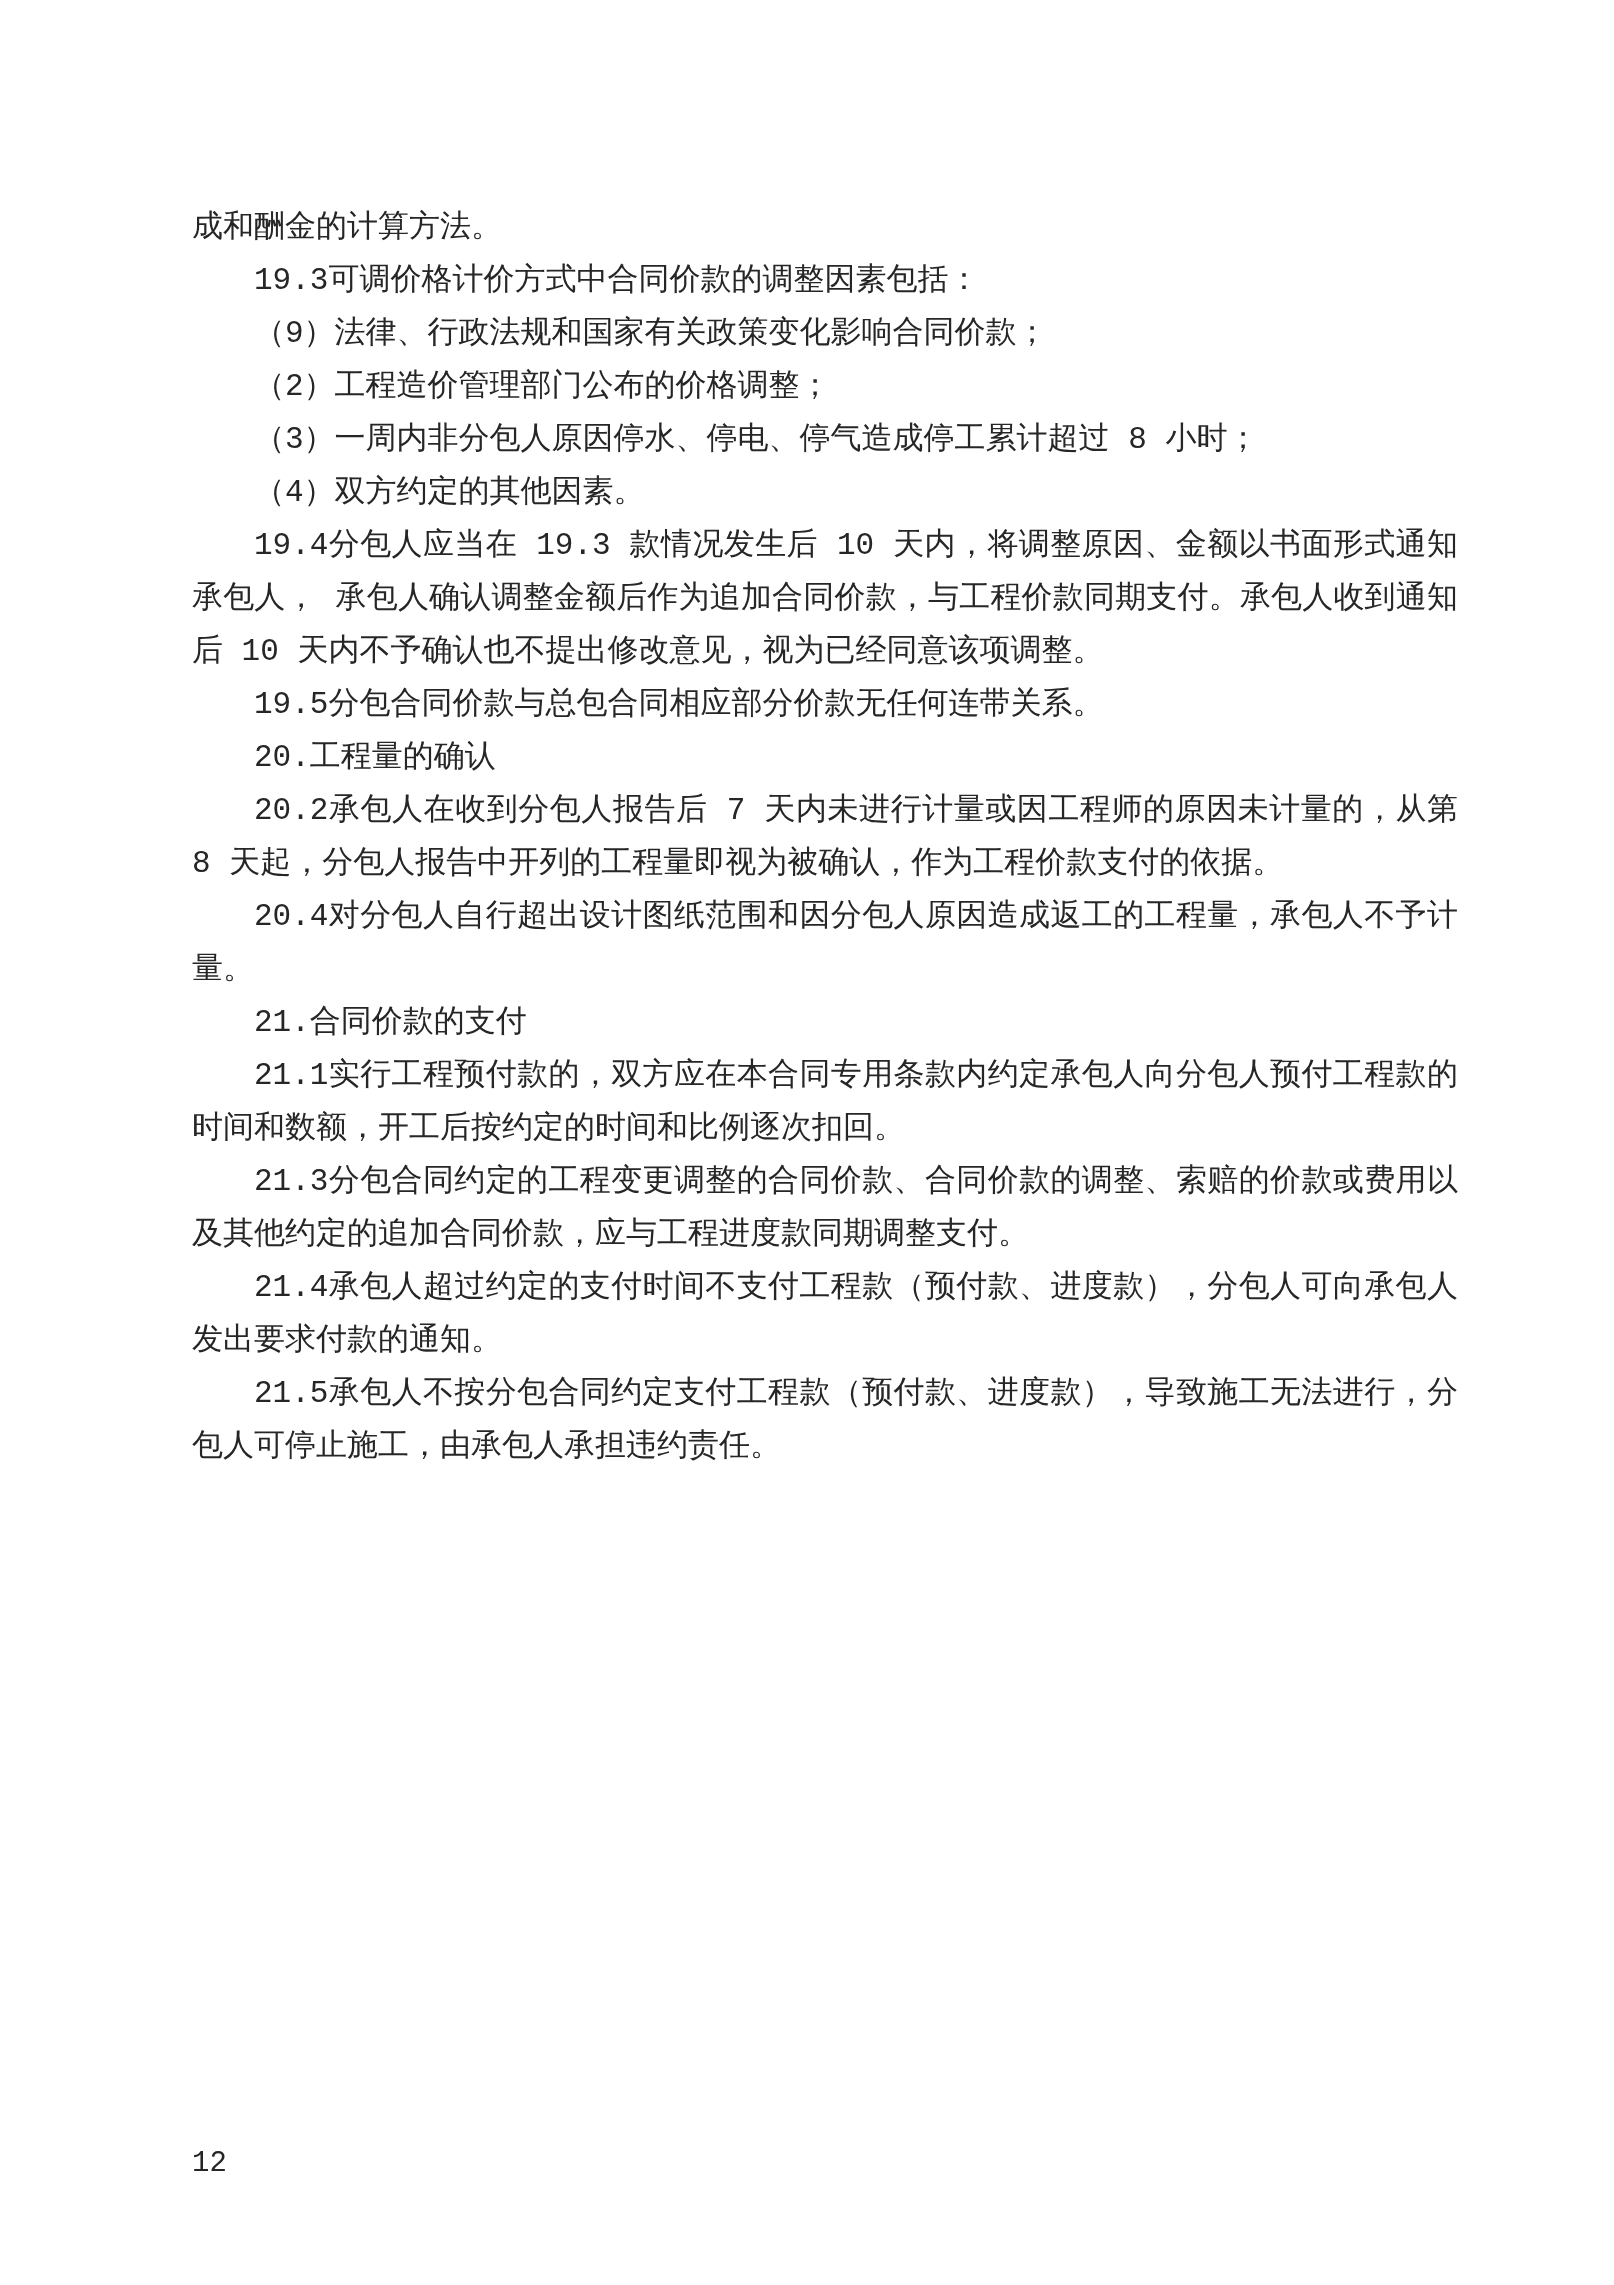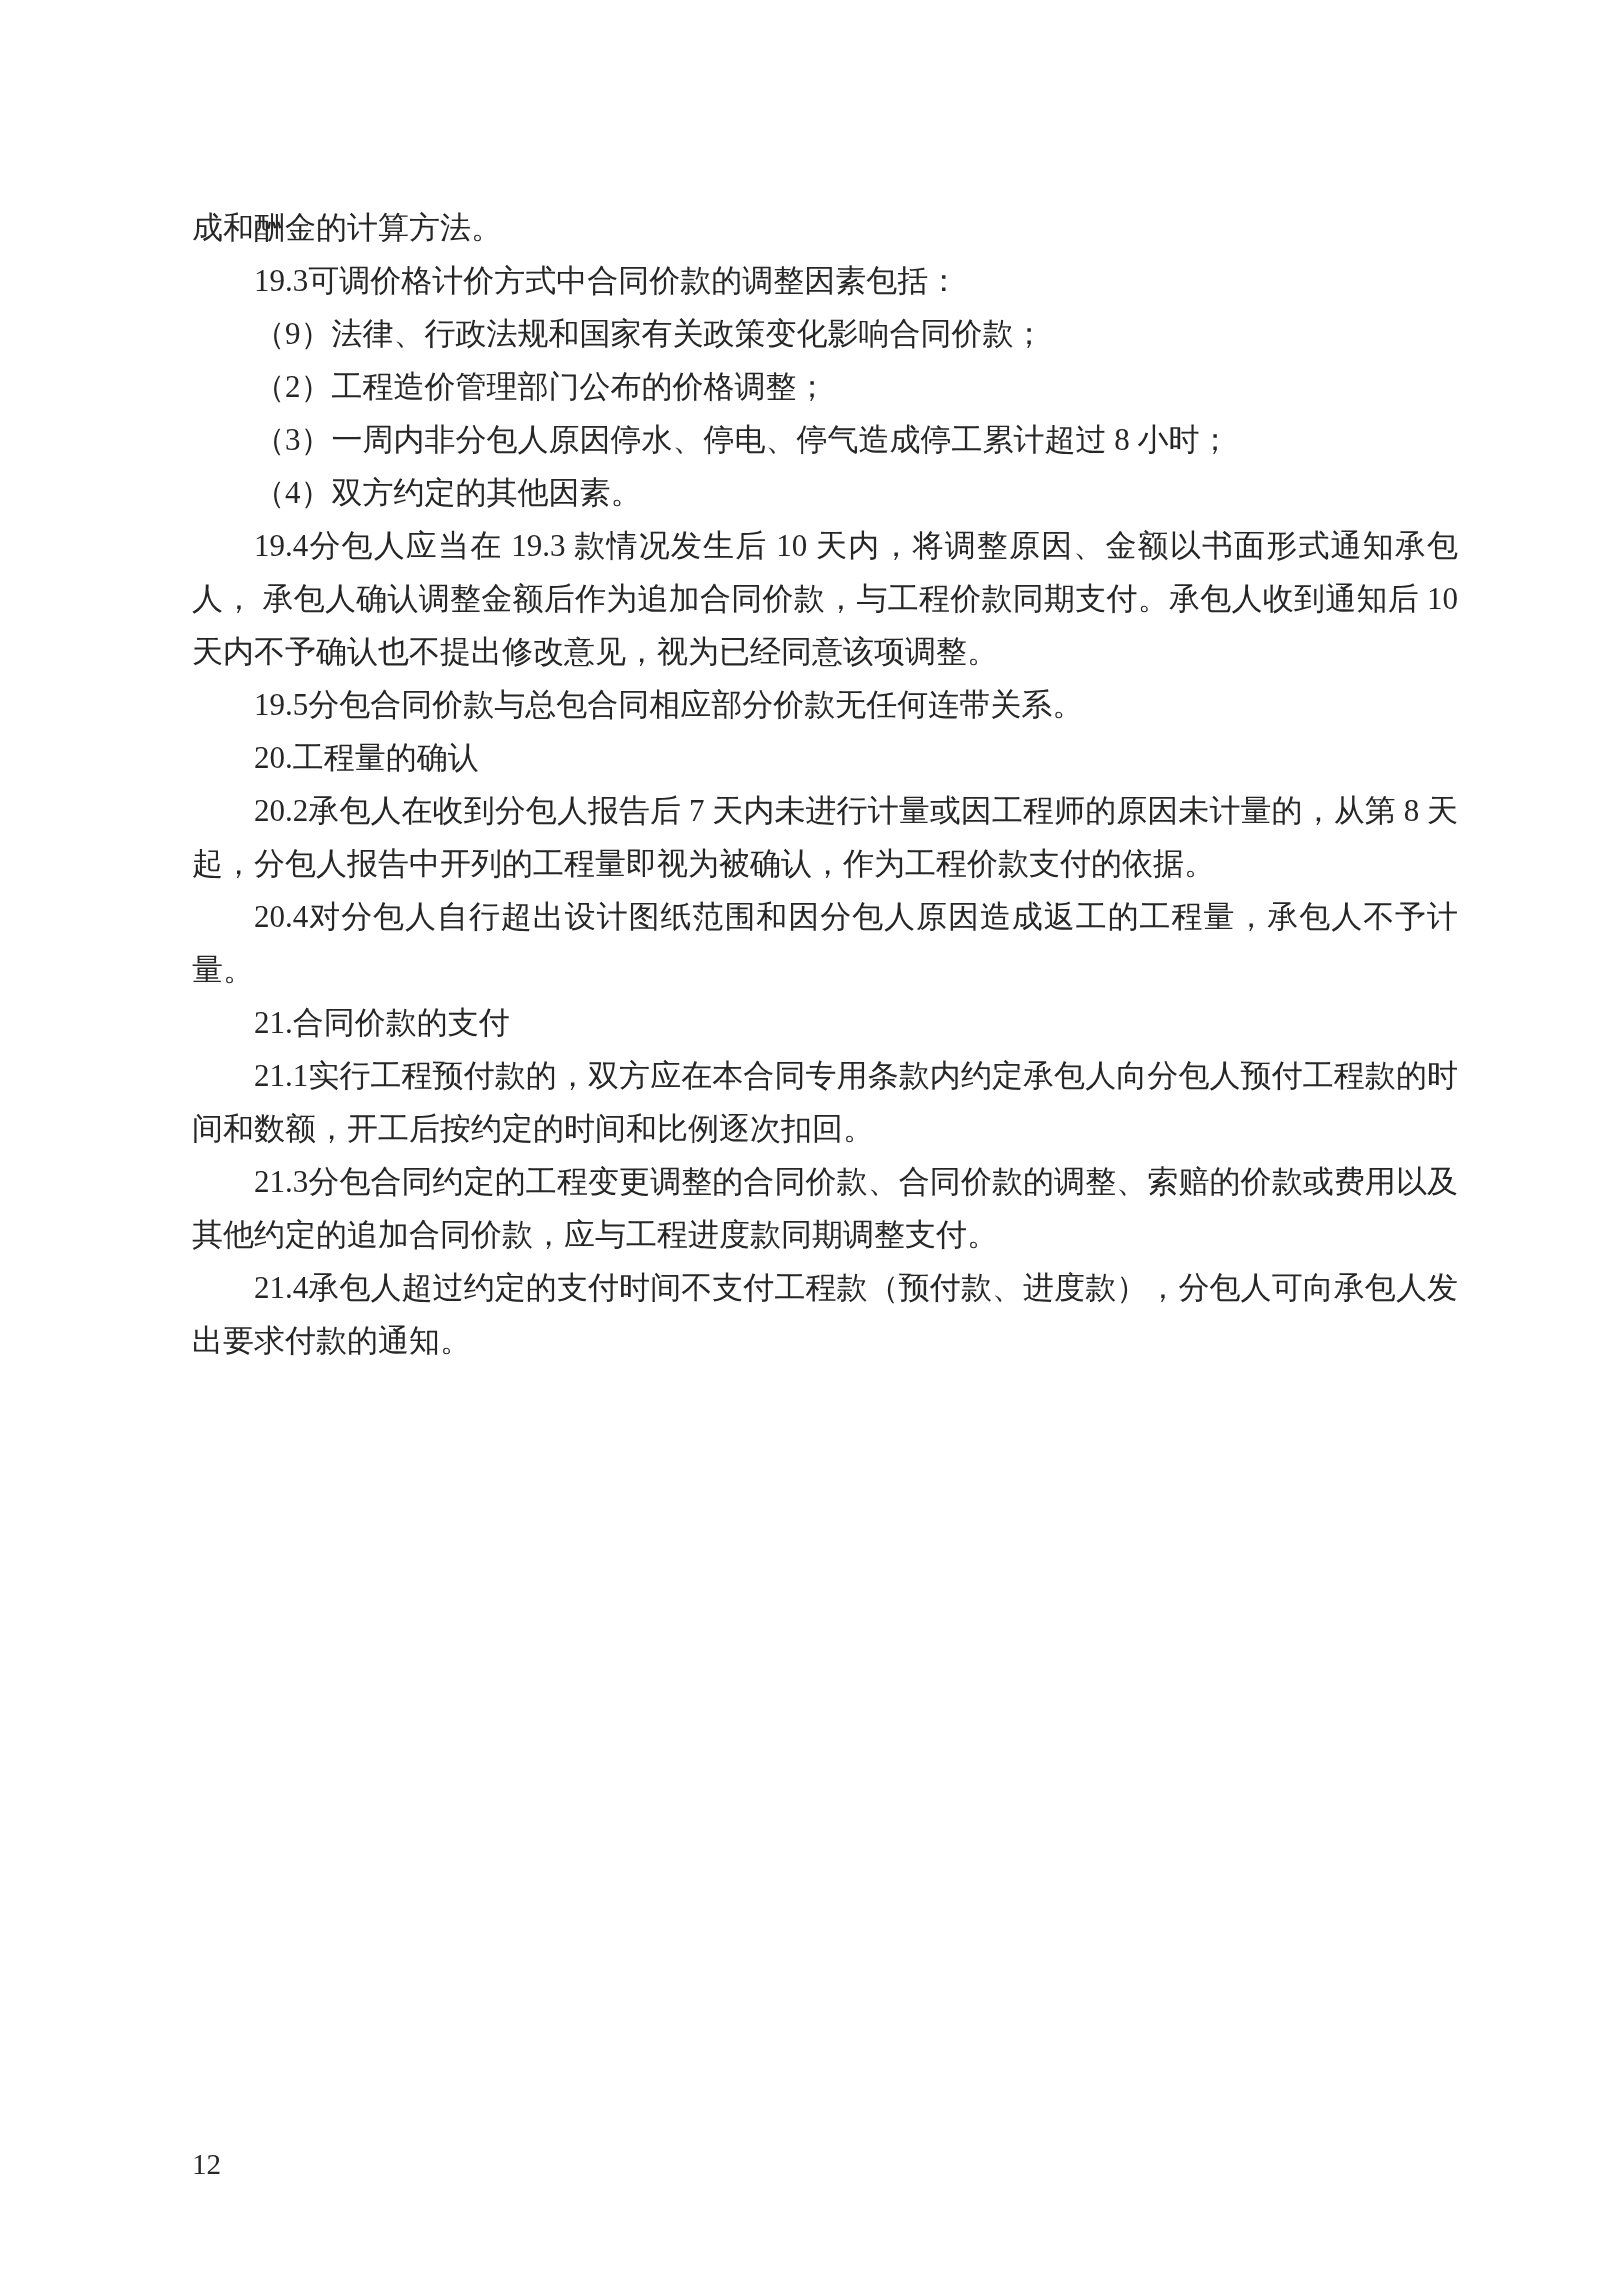--- a/index.html
+++ b/index.html
@@ -6,21 +6,21 @@
     margin: 0;
     padding: 0;
     background: #ffffff;
   }
   .page {
     position: relative;
     width: 1474px;
     height: 2285px;
     background: #ffffff;
     overflow: hidden;
-    font-family: Liberation Serif, serif;
+    font-family: Liberation Mono, monospace;
     color: #262626;
   }
   .content {
     position: absolute;
     left: 192px;
     top: 201px;
     width: 1266px;
     font-size: 31px;
     line-height: 53px;
     text-align: justify;
@@ -56,16 +56,17 @@
       <p class="indent">（4）双方约定的其他因素。</p>
       <p class="indent">19.4分包人应当在 19.3 款情况发生后 10 天内，将调整原因、金额以书面形式通知承包人， 承包人确认调整金额后作为追加合同价款，与工程价款同期支付。承包人收到通知后 10 天内不予确认也不提出修改意见，视为已经同意该项调整。</p>
       <p class="indent">19.5分包合同价款与总包合同相应部分价款无任何连带关系。</p>
       <p class="indent">20.工程量的确认</p>
       <p class="indent">20.2承包人在收到分包人报告后 7 天内未进行计量或因工程师的原因未计量的，从第 8 天起，分包人报告中开列的工程量即视为被确认，作为工程价款支付的依据。</p>
       <p class="indent">20.4对分包人自行超出设计图纸范围和因分包人原因造成返工的工程量，承包人不予计量。</p>
       <p class="indent">21.合同价款的支付</p>
       <p class="indent">21.1实行工程预付款的，双方应在本合同专用条款内约定承包人向分包人预付工程款的时间和数额，开工后按约定的时间和比例逐次扣回。</p>
       <p class="indent">21.3分包合同约定的工程变更调整的合同价款、合同价款的调整、索赔的价款或费用以及其他约定的追加合同价款，应与工程进度款同期调整支付。</p>
       <p class="indent">21.4承包人超过约定的支付时间不支付工程款（预付款、进度款），分包人可向承包人发出要求付款的通知。</p>
+      <p class="indent">21.5承包人不按分包合同约定支付工程款（预付款、进度款），导致施工无法进行，分包人可停止施工，由承包人承担违约责任。</p>
     </div>
   <div class="page-number">12</div>
 </div>
 
 
 </body></html>

